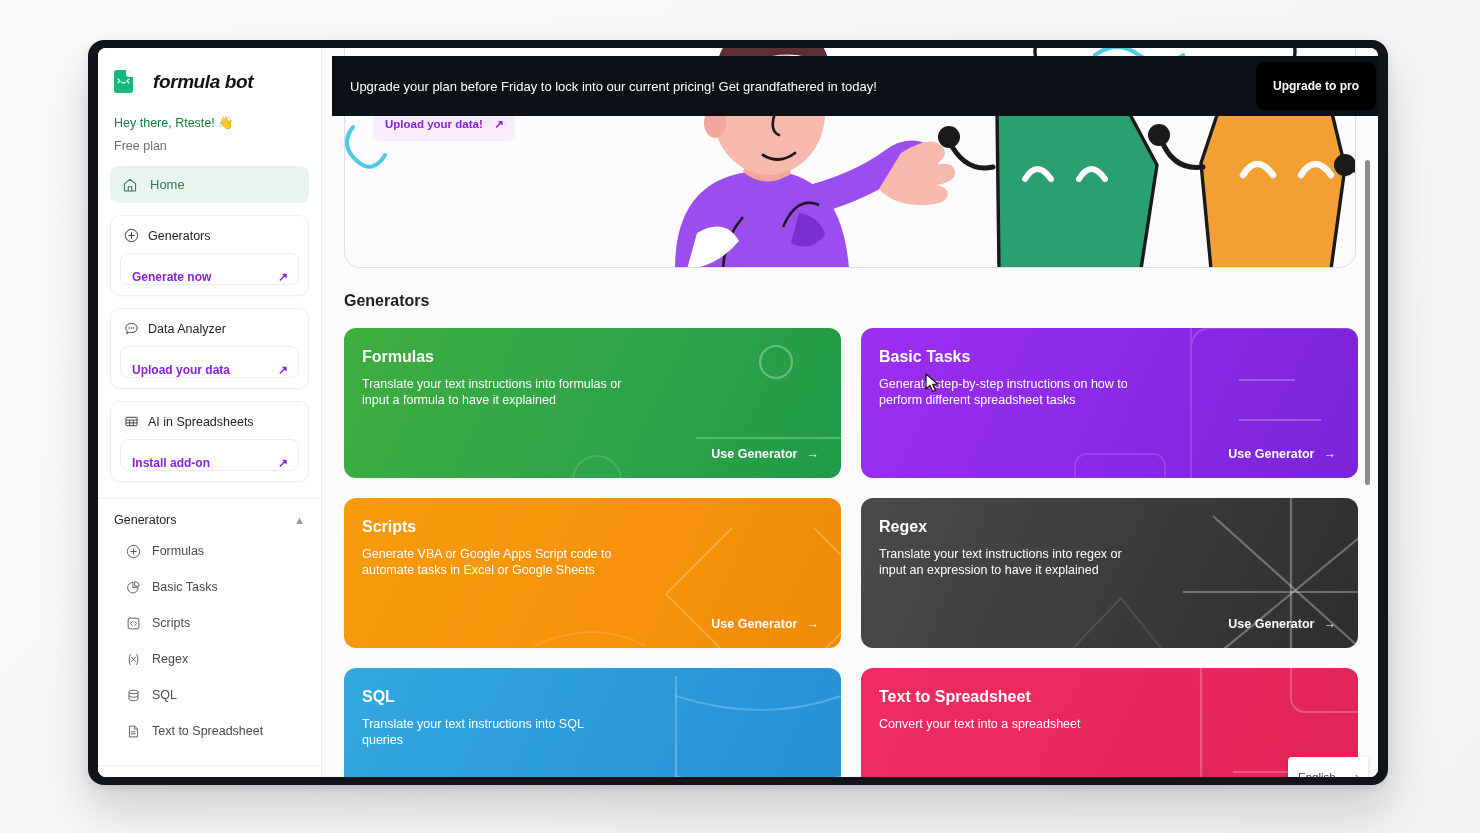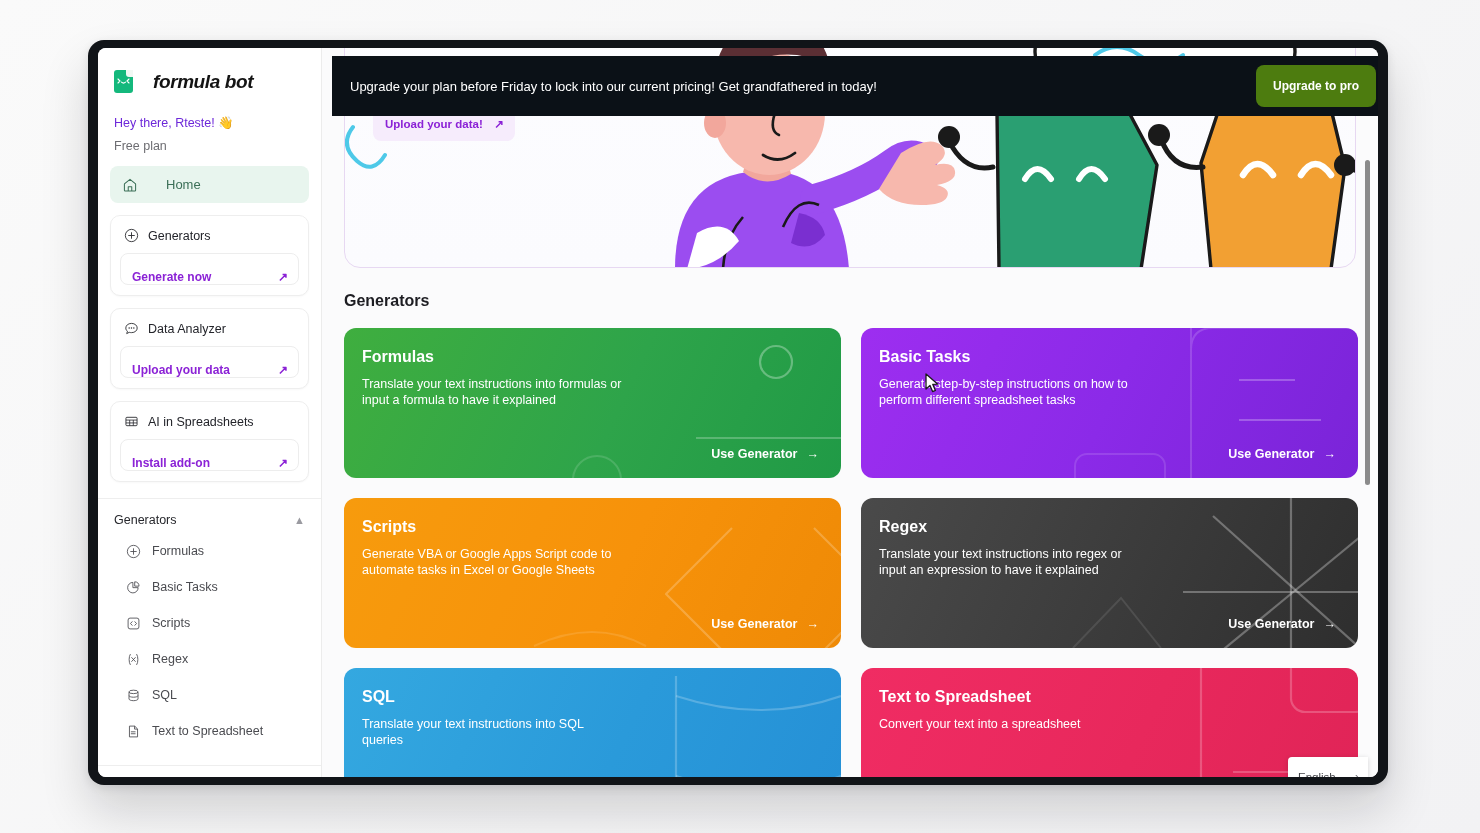--- a/index.html
+++ b/index.html
@@ -65,31 +65,31 @@
     position: absolute; left: 3px; top: 7px;
     width: 13px; height: 8px;
   }
   .brand-text {
     font-size: 19px; font-weight: bold;
     letter-spacing: -.4px; color: #141414;
     font-style: italic;
   }
   .greeting {
     margin: 22px 0 0 16px;
-    font-size: 12.5px; color: #6d28d9;
+    font-size: 12.5px; color: #15803d;
   }
   .planline {
     margin: 9px 0 0 16px;
     font-size: 12.5px; color: #6d6d72;
   }
 
   .nav-home {
     margin: 13px 12px 0 12px;
     height: 37px;
-    display: flex; align-items: center; gap: 28px;
+    display: flex; align-items: center; gap: 12px;
     padding-left: 12px;
     background: #e8f5ee;
     border-radius: 8px;
     color: #3b6f57;
     font-size: 13px;
   }
   .nav-home svg { flex: none; }
 
   .card {
     margin: 12px 12px 0 12px;
@@ -174,22 +174,22 @@
     left: 234px; top: 8px;
     width: 1060px; height: 60px;
     background: #0b1117;
     border-radius: 0 9px 9px 0;
     display: flex; align-items: center;
     padding: 0 16px 0 18px;
     z-index: 40;
   }
   #banner .btext { color: #fff; font-size: 13px; flex: 1; }
   #upgrade-btn {
-    width: 120px; height: 42px;
-    background: #4d7c0f;
+    width: 120px; height: 48px;
+    background: #000000;
     border-radius: 8px;
     color: #fff; font-size: 12px; font-weight: bold;
     display: flex; align-items: center; justify-content: center;
     cursor: pointer;
   }
 
   
   .gen-title {
     position: absolute; left: 22px; top: 244px;
     font-size: 16px; color: #1d1d22;

